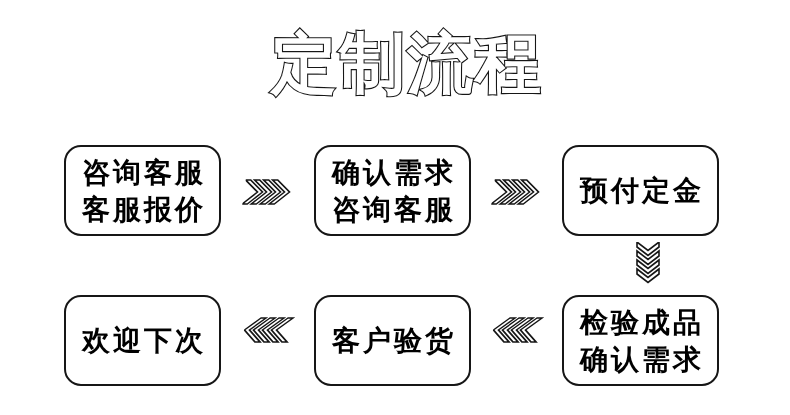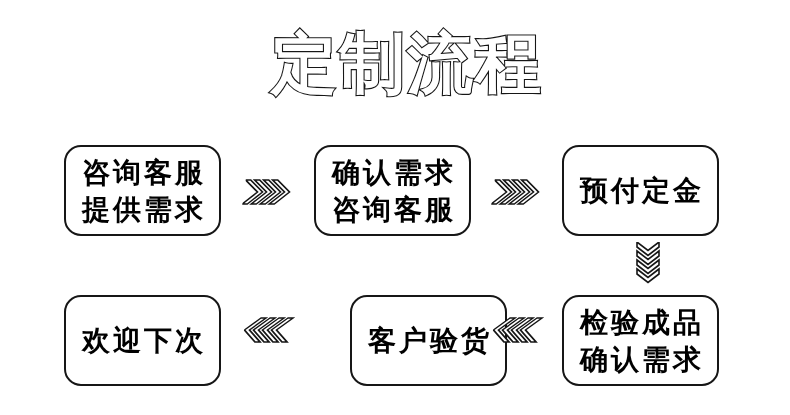--- a/index.html
+++ b/index.html
@@ -32,21 +32,21 @@
   .step-line {
     font-size: 28px; font-weight: 700;
     color: #000000; line-height: 37px;
     letter-spacing: 3px; text-indent: 3px;
     white-space: nowrap;
   }
   .pos-r1c1 { left: 64px;  top: 145px; }
   .pos-r1c2 { left: 314px; top: 145px; }
   .pos-r1c3 { left: 562px; top: 145px; }
   .pos-r2c1 { left: 64px;  top: 295px; }
-  .pos-r2c2 { left: 314px; top: 295px; margin-left: 36px; }
+  .pos-r2c2 { left: 314px; top: 295px; }
   .pos-r2c3 { left: 562px; top: 295px; }
 
   
   .arrow { position: absolute; }
   .arrow-right { transform: skewX(-8deg); }
   .arrow-left  { transform: skewX(-14deg); }
   .arrow-r1a1 { left: 244px; top: 179px; }
   .arrow-r1a2 { left: 493px; top: 179px; }
   .arrow-r2a1 { left: 244px; top: 317px; }
   .arrow-r2a2 { left: 493px; top: 317px; }
@@ -66,21 +66,21 @@
 <div class="stage">
 
   <div class="title-wrap">
     <svg width="420" height="96" viewBox="0 0 420 96">
       <text x="210" y="76" text-anchor="middle" font-size="66" font-weight="bold" letter-spacing="2" fill="#ffffff" stroke="#161616" stroke-width="2.2" paint-order="stroke">定制流程</text>
     </svg>
   </div>
 
   <div class="step-box pos-r1c1">
     <div class="step-line">咨询客服</div>
-    <div class="step-line">提供需求</div>
+    <div class="step-line">客服报价</div>
   </div>
 
   <svg class="arrow arrow-right arrow-r1a1" width="50" height="26" viewBox="0 0 50 26">
     <path d="M0,1 L5,1 L18.5,13 L5,25 L0,25 L13.5,13 Z"></path>
     <path d="M9,1 L14,1 L27.5,13 L14,25 L9,25 L22.5,13 Z"></path>
     <path d="M18,1 L23,1 L36.5,13 L23,25 L18,25 L31.5,13 Z"></path>
     <path d="M27,1 L32,1 L45.5,13 L32,25 L27,25 L40.5,13 Z"></path>
   </svg>
 
   <div class="step-box pos-r1c2">

